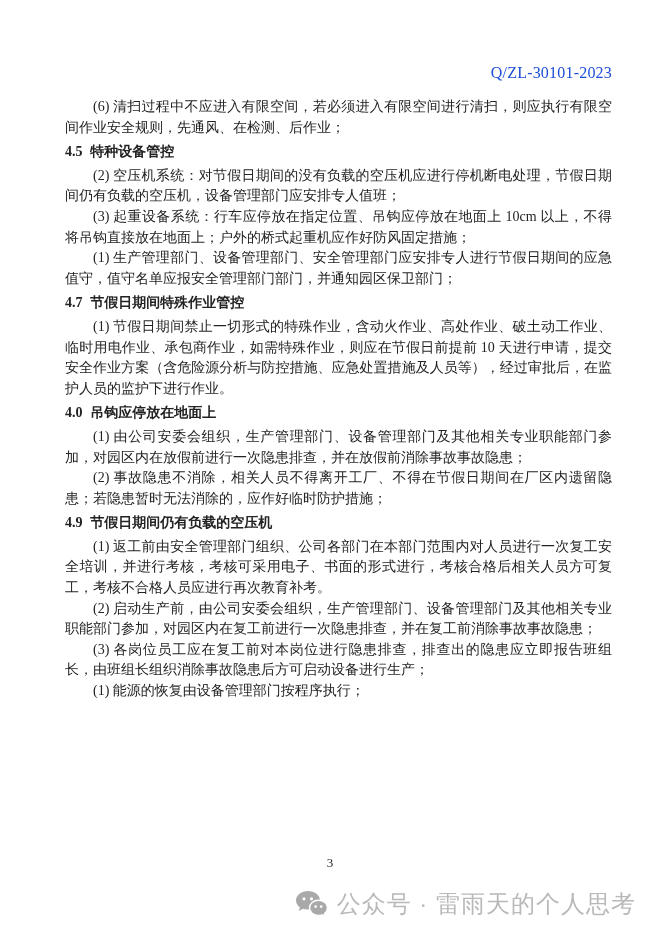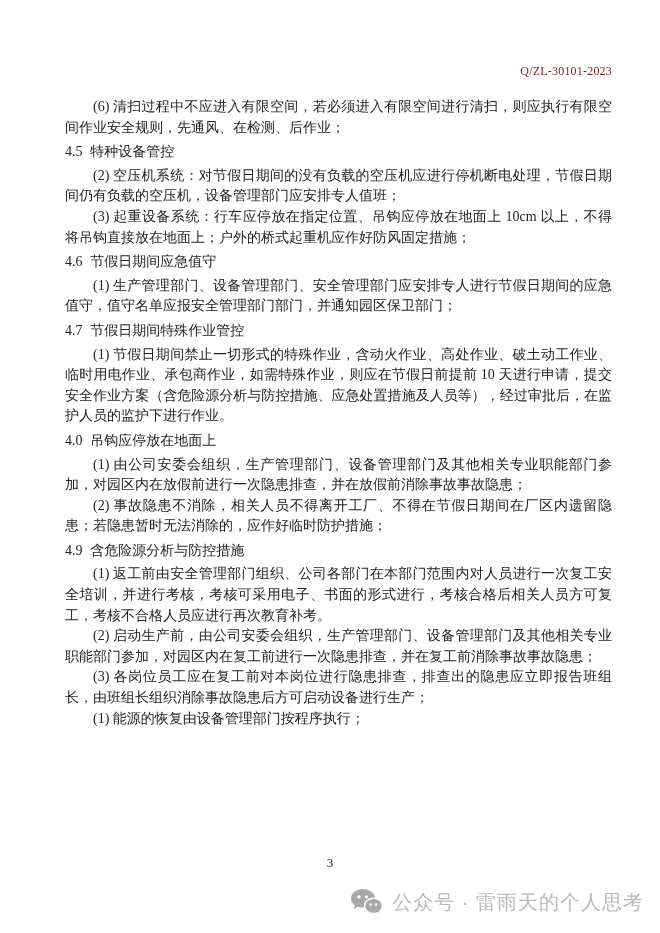--- a/index.html
+++ b/index.html
@@ -8,87 +8,86 @@
     width: 660px;
     height: 933px;
     background: #ffffff;
     overflow: hidden;
     font-family: "Liberation Serif", "DejaVu Serif", serif;
   }
   .doc-code {
     position: absolute;
     top: 64px;
     right: 48px;
-    font-size: 12px;
-    color: #7f1d1d;
+    font-size: 16px;
+    color: #1d4ed8;
     letter-spacing: 0.2px;
   }
   .doc-body {
     position: absolute;
     top: 97px;
     left: 65px;
     width: 547px;
     font-size: 14px;
     line-height: 20.6px;
     color: #232323;
     text-align: justify;
   }
   .para {
     margin: 0;
     text-indent: 2em;
   }
   .heading {
-    font-weight: normal;
+    font-weight: bold;
     margin: 4px 0 3px 0;
   }
   .heading .hnum { margin-right: 0.55em; }
   .page-number {
     position: absolute;
     top: 855px;
     left: 0;
     width: 100%;
     text-align: center;
     font-size: 13px;
     color: #222222;
   }
   .watermark {
     position: absolute;
     top: 888px;
-    right: 16px;
+    right: 24px;
     display: flex;
     align-items: center;
     gap: 9px;
     font-family: "Liberation Sans", "DejaVu Sans", sans-serif;
-    font-size: 20px;
+    font-size: 24px;
     color: #b9b9b9;
     letter-spacing: 1px;
     white-space: nowrap;
   }
   .wm-icon { display: inline-flex; align-items: center; }
 </style>
 </head>
 <body>
 
 <div class="page">
 
   <div class="doc-code">Q/ZL-30101-2023</div>
 
   <div class="doc-body">
       <p class="para">(6) 清扫过程中不应进入有限空间，若必须进入有限空间进行清扫，则应执行有限空间作业安全规则，先通风、在检测、后作业；</p>
       <div class="heading"><span class="hnum">4.5</span><span>特种设备管控</span></div>
       <p class="para">(2) 空压机系统：对节假日期间的没有负载的空压机应进行停机断电处理，节假日期间仍有负载的空压机，设备管理部门应安排专人值班；</p>
       <p class="para">(3) 起重设备系统：行车应停放在指定位置、吊钩应停放在地面上 10cm 以上，不得将吊钩直接放在地面上；户外的桥式起重机应作好防风固定措施；</p>
-      <div class="heading"><span class="hnum">4.6</span><span>节假日期间应急值守</span></div>
       <p class="para">(1) 生产管理部门、设备管理部门、安全管理部门应安排专人进行节假日期间的应急值守，值守名单应报安全管理部门部门，并通知园区保卫部门；</p>
       <div class="heading"><span class="hnum">4.7</span><span>节假日期间特殊作业管控</span></div>
       <p class="para">(1) 节假日期间禁止一切形式的特殊作业，含动火作业、高处作业、破土动工作业、临时用电作业、承包商作业，如需特殊作业，则应在节假日前提前 10 天进行申请，提交安全作业方案（含危险源分析与防控措施、应急处置措施及人员等），经过审批后，在监护人员的监护下进行作业。</p>
       <div class="heading"><span class="hnum">4.0</span><span>吊钩应停放在地面上</span></div>
       <p class="para">(1) 由公司安委会组织，生产管理部门、设备管理部门及其他相关专业职能部门参加，对园区内在放假前进行一次隐患排查，并在放假前消除事故事故隐患；</p>
       <p class="para">(2) 事故隐患不消除，相关人员不得离开工厂、不得在节假日期间在厂区内遗留隐患；若隐患暂时无法消除的，应作好临时防护措施；</p>
-      <div class="heading"><span class="hnum">4.9</span><span>含危险源分析与防控措施</span></div>
+      <div class="heading"><span class="hnum">4.9</span><span>节假日期间仍有负载的空压机</span></div>
       <p class="para">(1) 返工前由安全管理部门组织、公司各部门在本部门范围内对人员进行一次复工安全培训，并进行考核，考核可采用电子、书面的形式进行，考核合格后相关人员方可复工，考核不合格人员应进行再次教育补考。</p>
       <p class="para">(2) 启动生产前，由公司安委会组织，生产管理部门、设备管理部门及其他相关专业职能部门参加，对园区内在复工前进行一次隐患排查，并在复工前消除事故事故隐患；</p>
       <p class="para">(3) 各岗位员工应在复工前对本岗位进行隐患排查，排查出的隐患应立即报告班组长，由班组长组织消除事故隐患后方可启动设备进行生产；</p>
       <p class="para">(1) 能源的恢复由设备管理部门按程序执行；</p>
     </div>
 
   <div class="page-number">3</div>
 
   <div class="watermark">
     <span class="wm-icon">

